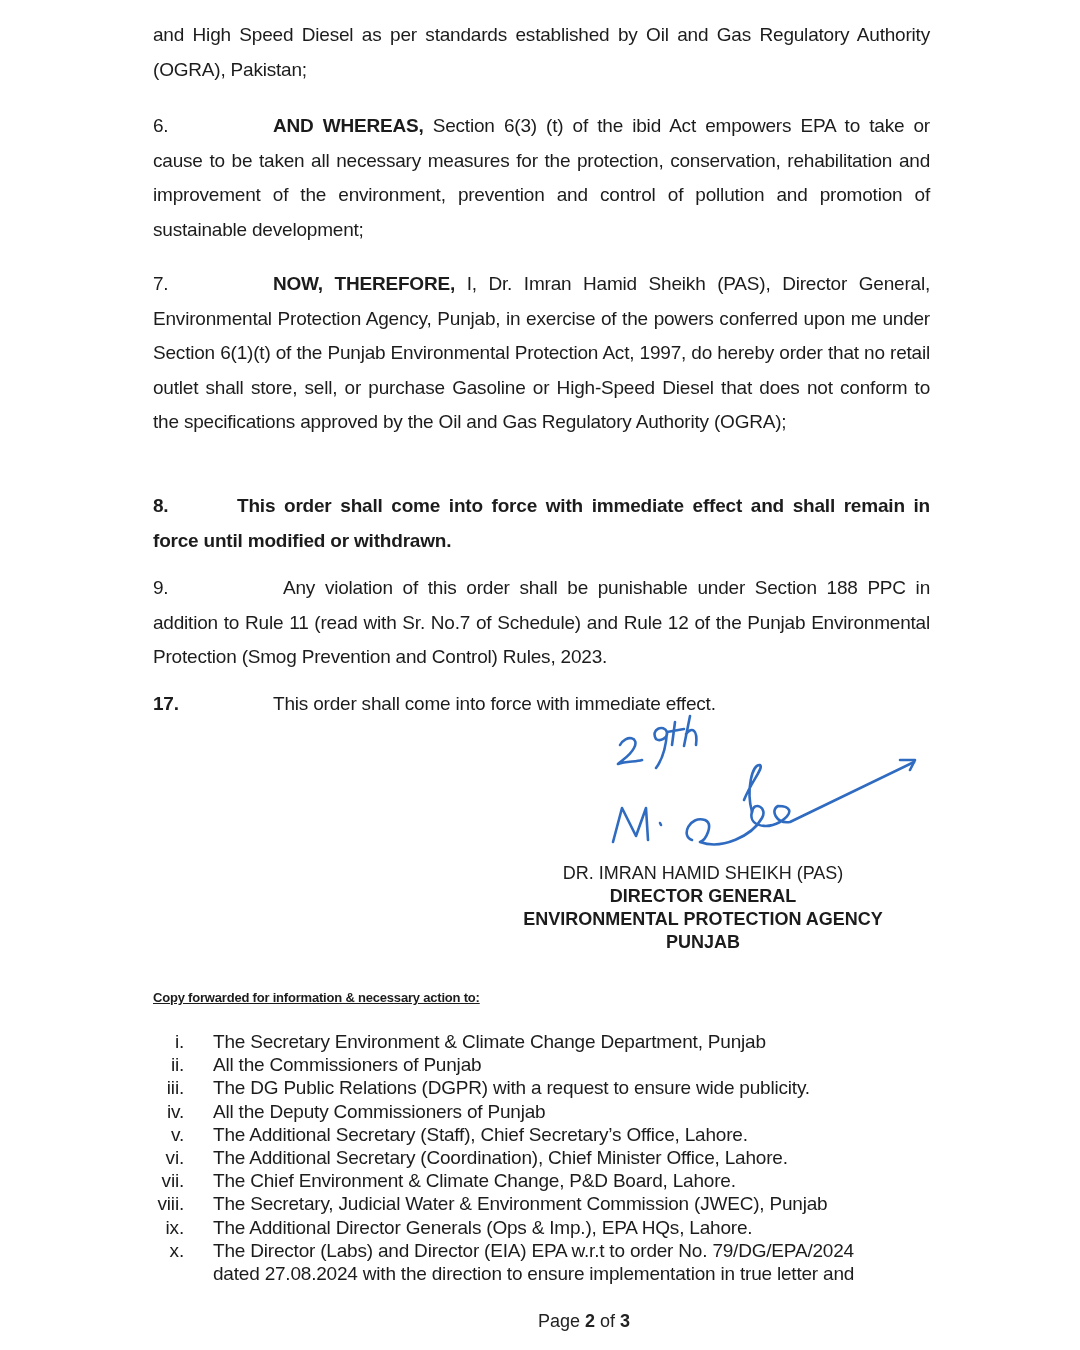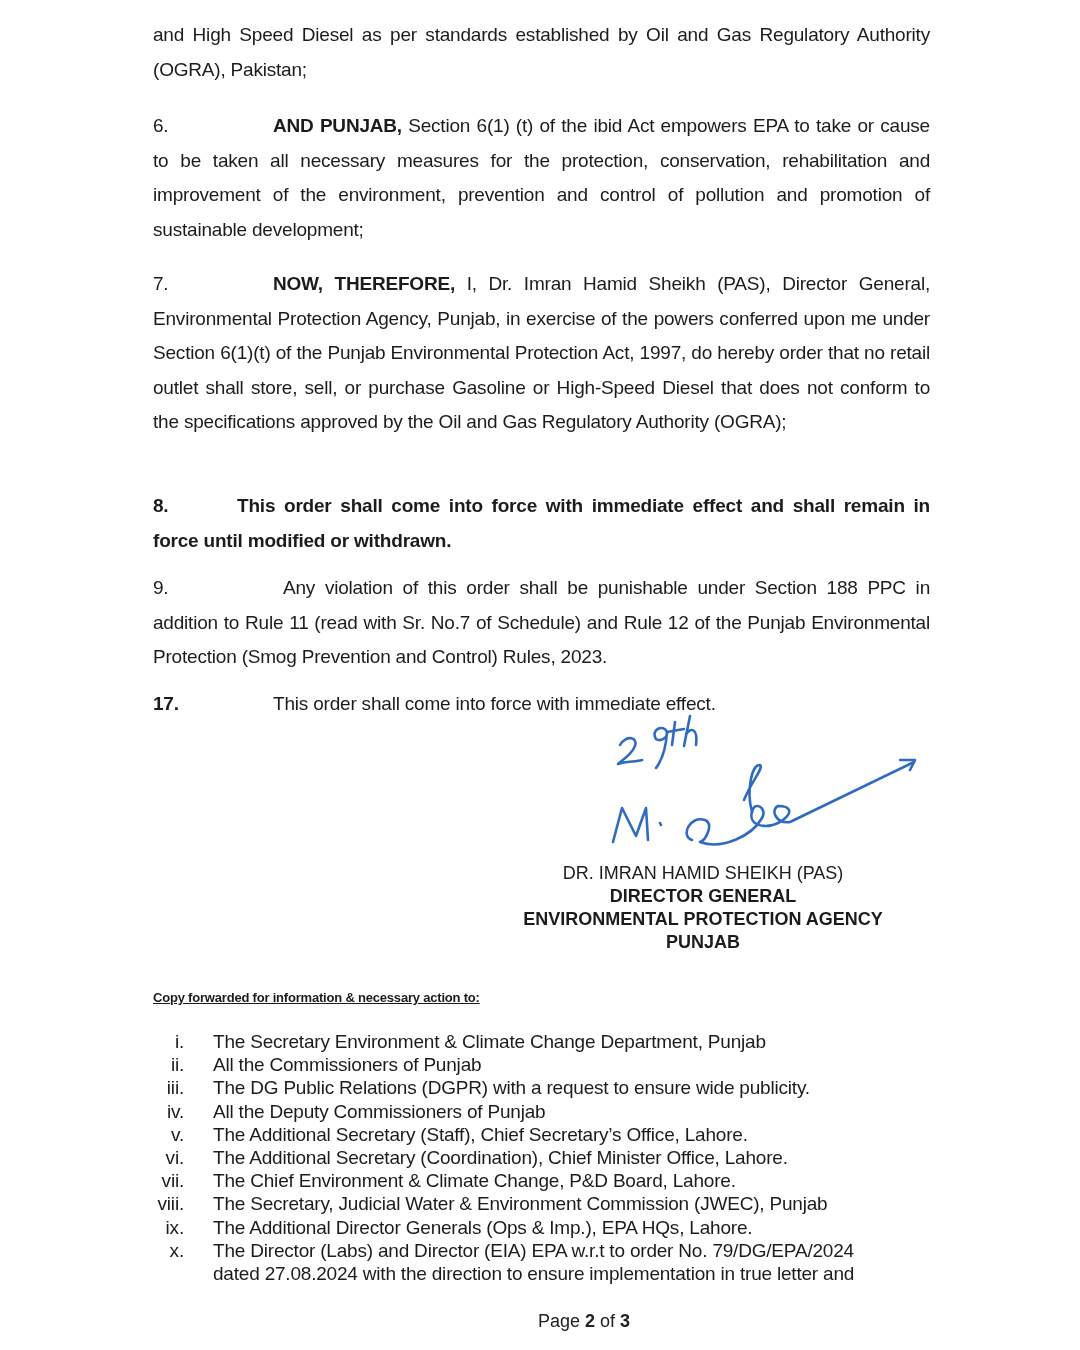--- a/index.html
+++ b/index.html
@@ -28,21 +28,21 @@
 </head>
 <body>
 
 <div class="page">
 
   <div class="para" style="top:18px;">
     <span>and High Speed Diesel as per standards established by Oil and Gas Regulatory Authority (OGRA), Pakistan;</span>
   </div>
 
   <div class="para" style="top:109px;">
-    <span class="num tab120">6.</span><b>AND PUNJAB,</b> <span>Section 6(1) (t) of the ibid Act empowers EPA to take or cause to be taken all necessary measures for the protection, conservation, rehabilitation and improvement of the environment, prevention and control of pollution and promotion of sustainable development;</span>
+    <span class="num tab120">6.</span><b>AND WHEREAS,</b> <span>Section 6(3) (t) of the ibid Act empowers EPA to take or cause to be taken all necessary measures for the protection, conservation, rehabilitation and improvement of the environment, prevention and control of pollution and promotion of sustainable development;</span>
   </div>
 
   <div class="para" style="top:267px;">
     <span class="num tab120">7.</span><b>NOW, THEREFORE,</b> <span>I, Dr. Imran Hamid Sheikh (PAS), Director General, Environmental Protection Agency, Punjab, in exercise of the powers conferred upon me under Section 6(1)(t) of the Punjab Environmental Protection Act, 1997, do hereby order that no retail outlet shall store, sell, or purchase Gasoline or High-Speed Diesel that does not conform to the specifications approved by the Oil and Gas Regulatory Authority (OGRA);</span>
   </div>
 
   <div class="para" style="top:489px;font-weight:bold;">
     <span class="num tab84">8.</span><span>This order shall come into force with immediate effect and shall remain in force until modified or withdrawn.</span>
   </div>
 

